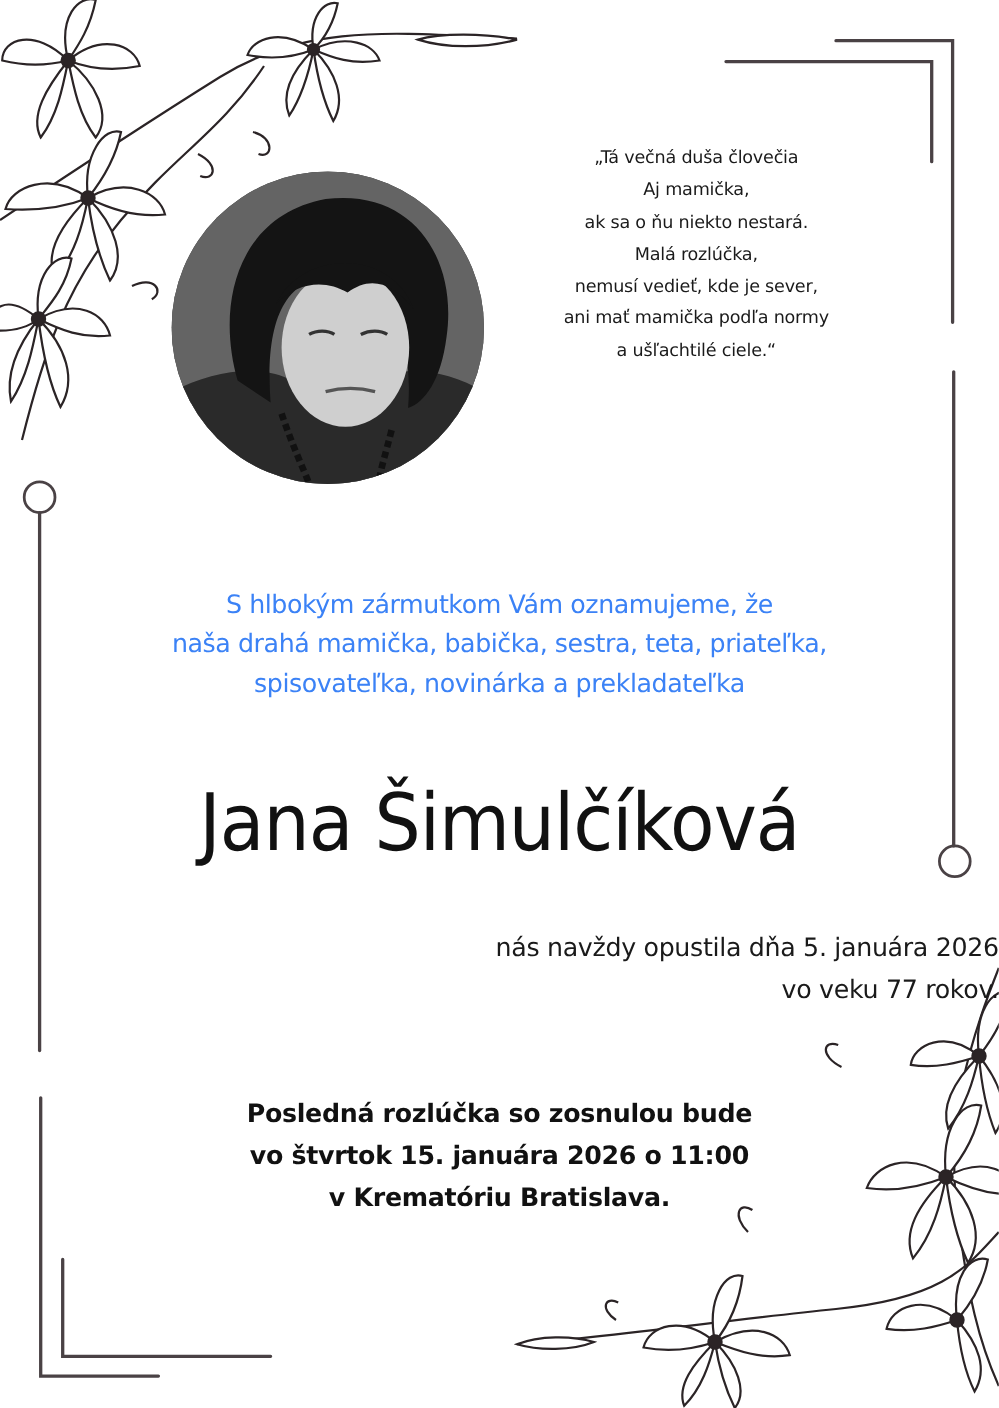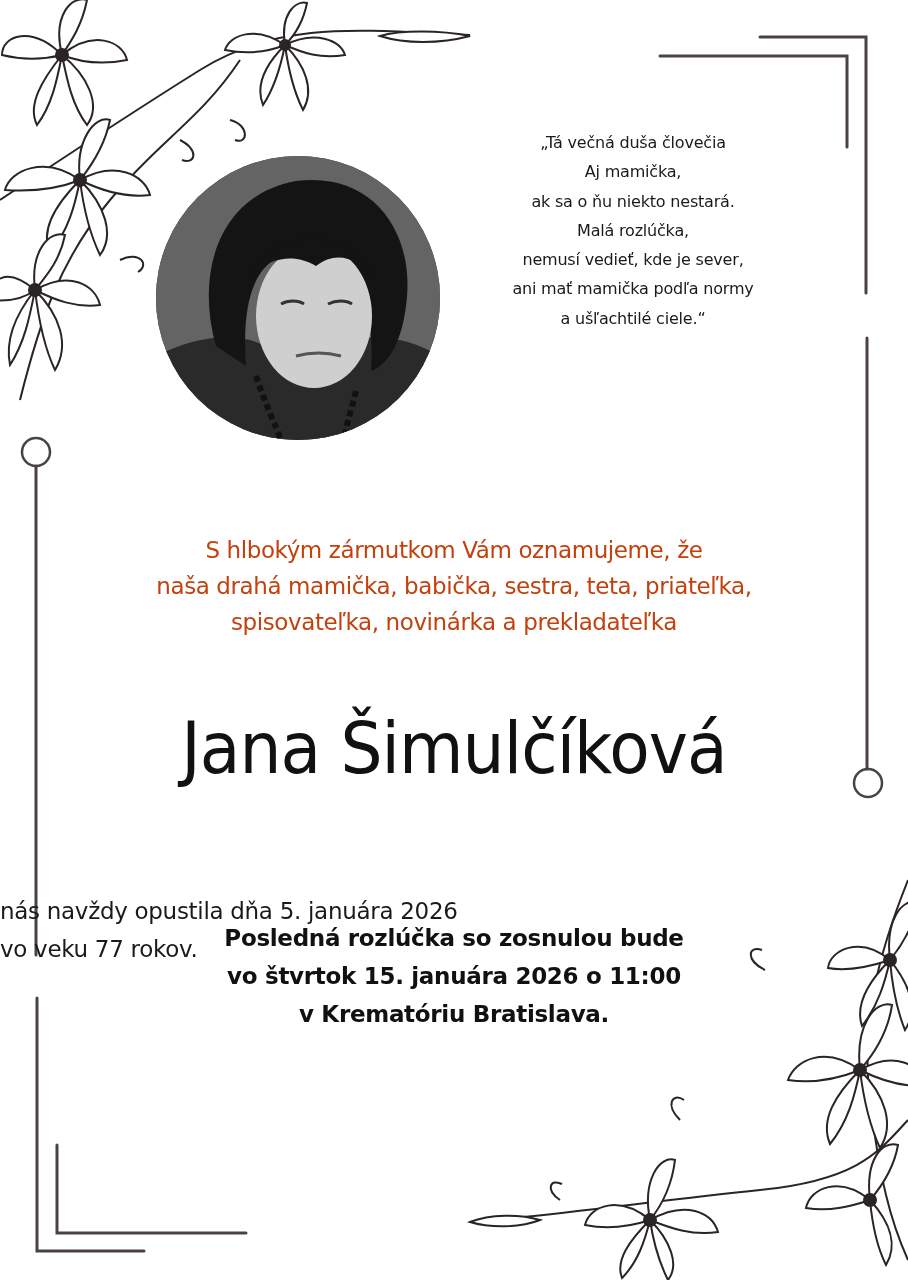--- a/index.html
+++ b/index.html
@@ -5,29 +5,29 @@
     html, body { margin:0; padding:0; }
     body { width:908px; height:1280px; background:#ffffff; position:relative; overflow:hidden;
            font-family:"DejaVu Sans", "Liberation Sans", sans-serif; color:#111; }
     .frame { position:absolute; left:0; top:0; width:908px; height:1280px; }
     .quote { position:absolute; left:458px; top:128px; width:350px; text-align:center;
              font-size:16px; line-height:29.3px; letter-spacing:-0.2px; color:#1a1a1a; }
     .quote div { white-space:nowrap; }
     .photo { position:absolute; left:156px; top:156px; width:284px; height:284px; border-radius:50%;
              overflow:hidden; background:#3a3a3a; }
     .intro { position:absolute; left:60px; top:532px; width:788px; text-align:center;
-             font-size:23px; line-height:36px; color:#c2410c; letter-spacing:-0.4px; }
+             font-size:23px; line-height:36px; color:#3b82f6; letter-spacing:-0.4px; }
     .intro div { white-space:nowrap; }
     .name { position:absolute; left:0; top:700px; width:908px; text-align:center;
             font-size:72px; line-height:96px; font-weight:normal; color:#111; letter-spacing:-1px;
             font-family:"DejaVu Sans", sans-serif; transform:scaleX(0.92); }
-    .death { position:absolute; left:0; top:892px; width:908px; text-align:left;
+    .death { position:absolute; left:0; top:843px; width:908px; text-align:right;
              font-size:23px; line-height:38px; color:#1a1a1a; letter-spacing:-0.3px; }
     .death div { white-space:nowrap; }
-    .funeral { position:absolute; left:0; top:919px; width:908px; text-align:center;
+    .funeral { position:absolute; left:0; top:994px; width:908px; text-align:center;
                font-size:23px; line-height:38px; font-weight:bold; color:#111; letter-spacing:-0.3px; }
     .funeral div { white-space:nowrap; }
   </style>
 </head>
 <body>
 
 <svg class="frame" viewBox="0 0 908 1280" width="908" height="1280">
   <g stroke="#4a4245" stroke-width="3" fill="none" stroke-linecap="round">
 
     <polyline points="760,37 866,37 866,293"></polyline>

